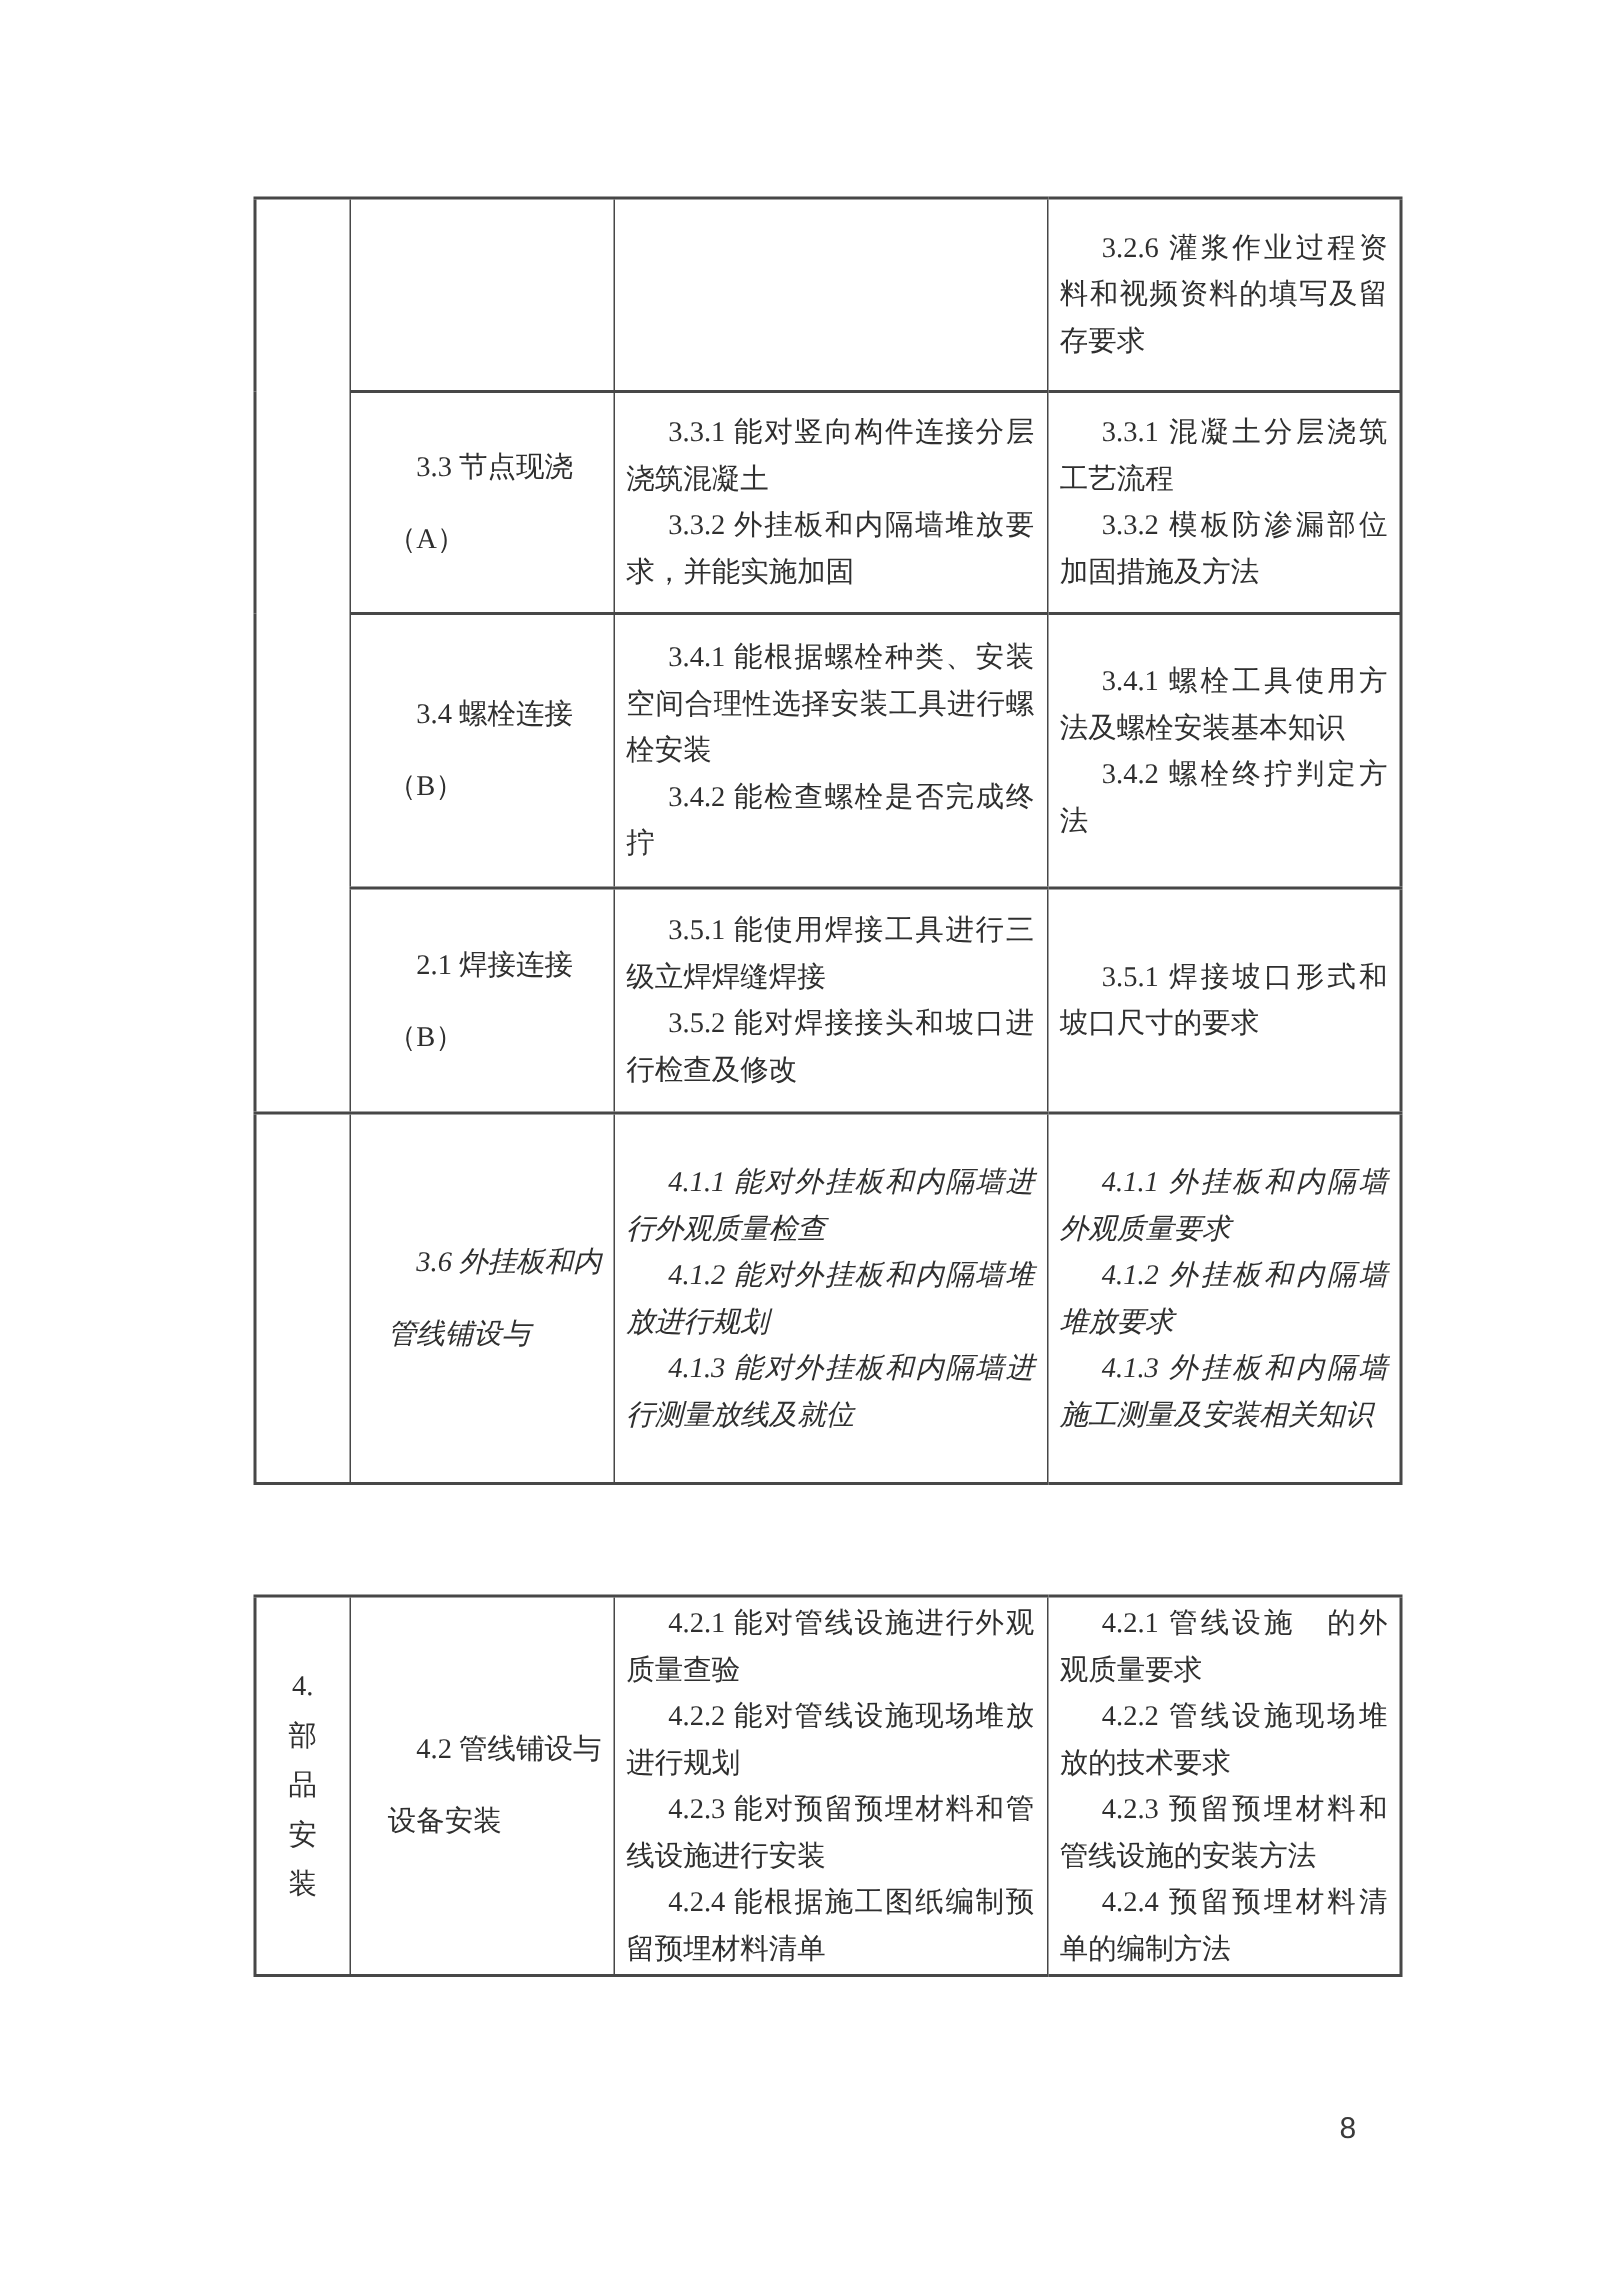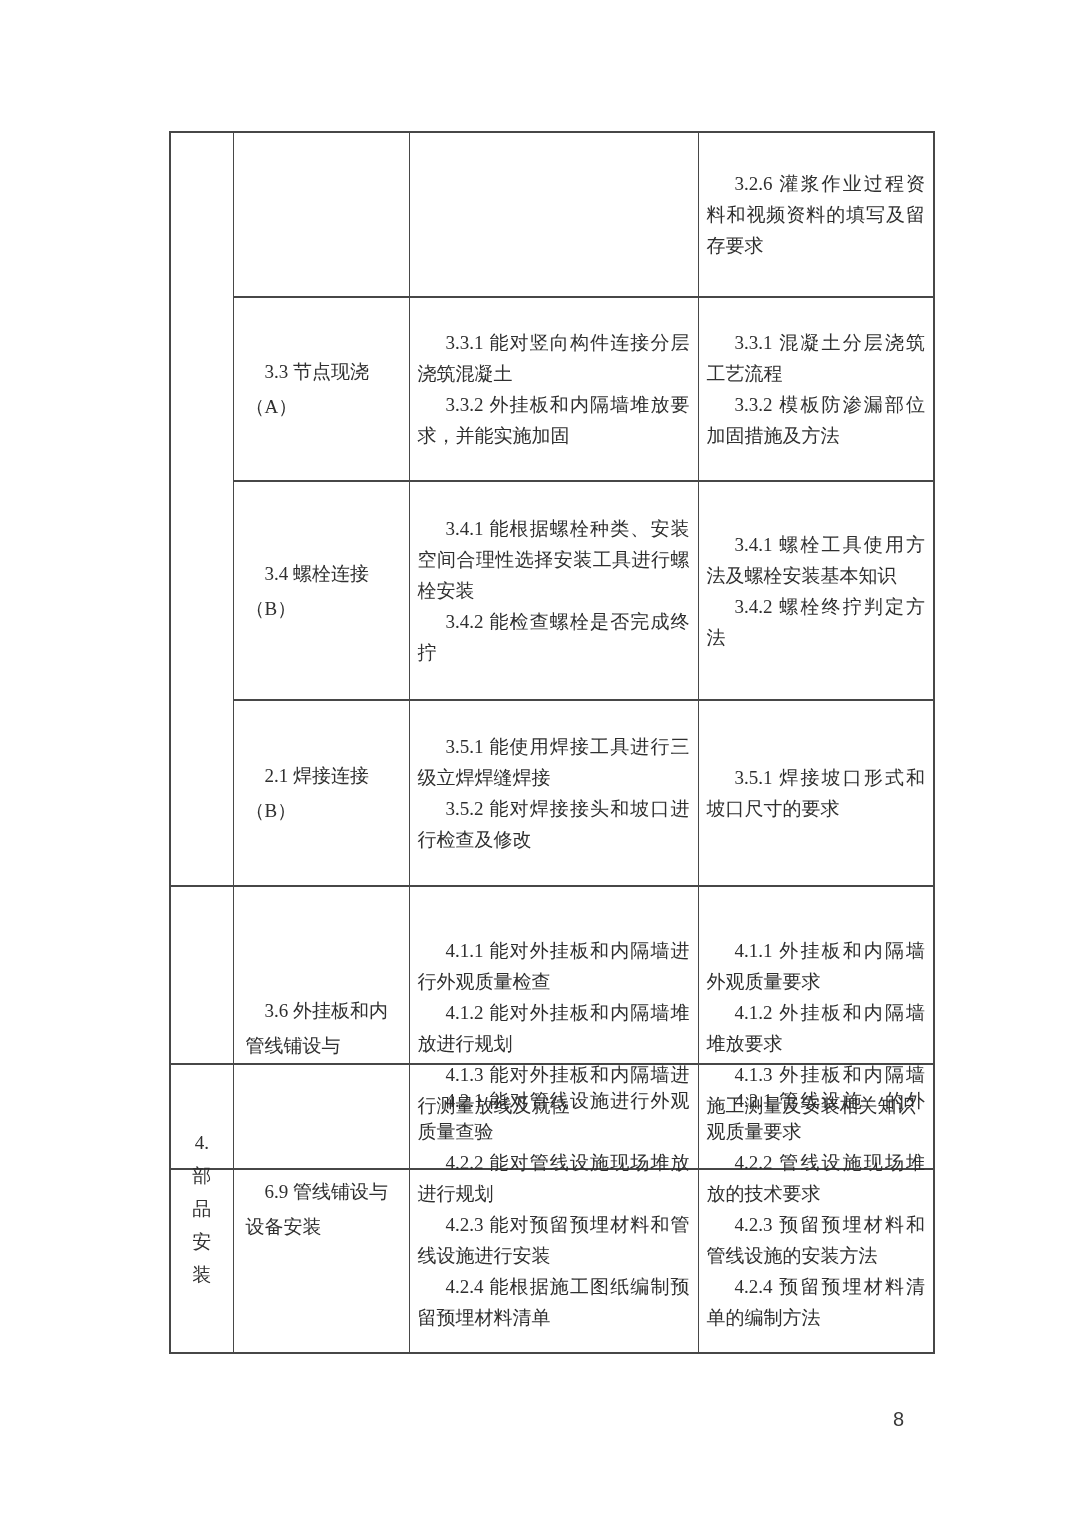--- a/index.html
+++ b/index.html
@@ -19,55 +19,55 @@
     width:764px;
     border:2px solid #474747;
     font-size:19px;
     line-height:31px;
   }
   table.std td{
     border:1px solid #474747;
     border-top-width:2px;
     border-bottom-width:2px;
     vertical-align:middle;
-    padding:18px 8px;
+    padding:0 8px;
     overflow:hidden;
   }
   #tbl-upper{top:131px;}
   #tbl-lower{top:1063px;}
   td.col-func{text-align:center;}
   td.col-work{padding:6px 8px;}
   td.col-skill{padding:6px 9px 6px 10px;}
   td.col-know{padding:6px 24px 6px 10px;}
   td.vtop{vertical-align:top;padding-top:8px;}
   .para{
     margin:0;
     text-align:justify;
     text-indent:28px;
     word-break:break-all;
   }
-  .workline{white-space:nowrap;margin:4px;}
+  .workline{white-space:nowrap;margin:17px;}
   .workline.first{text-indent:19px;}
   .vert-label{
     display:flex;flex-direction:column;align-items:center;justify-content:center;
     line-height:33px;
   }
   .pageno{
     position:absolute;
     left:893px;top:1408px;
     font-size:20px;
     color:#3a3a3a;
     font-family:"Liberation Sans","DejaVu Sans",sans-serif;
   }
   
   tr.r0 td{height:127px;}
   tr.r1 td{height:146px;}
   tr.r2 td{height:181px;}
   tr.r3 td{height:148px;}
-  tr.r4 td{height:245px;}
+  tr.r4 td{height:245px;font-style:italic;}
   tr.r5 td{height:251px;}
 </style>
 </head>
 <body>
 
 <div class="page">
 
   <table class="std" id="tbl-upper">
     <colgroup>
       <col style="width:63px">
@@ -161,21 +161,21 @@
         <td class="col-func">
           <div class="vert-label">
             <span>4.</span>
             <span>部</span>
             <span>品</span>
             <span>安</span>
             <span>装</span>
           </div>
         </td>
         <td class="col-work">
-          <div class="workline first">6.9 管线铺设与</div>
+          <div class="workline first">4.2 管线铺设与</div>
           <div class="workline">设备安装</div>
         </td>
         <td class="col-skill">
           <p class="para">4.2.1 能对管线设施进行外观质量查验</p>
           <p class="para">4.2.2 能对管线设施现场堆放进行规划</p>
           <p class="para">4.2.3 能对预留预埋材料和管线设施进行安装</p>
           <p class="para">4.2.4 能根据施工图纸编制预留预埋材料清单</p>
         </td>
         <td class="col-know">
           <p class="para">4.2.1 管线设施　的外观质量要求</p>

